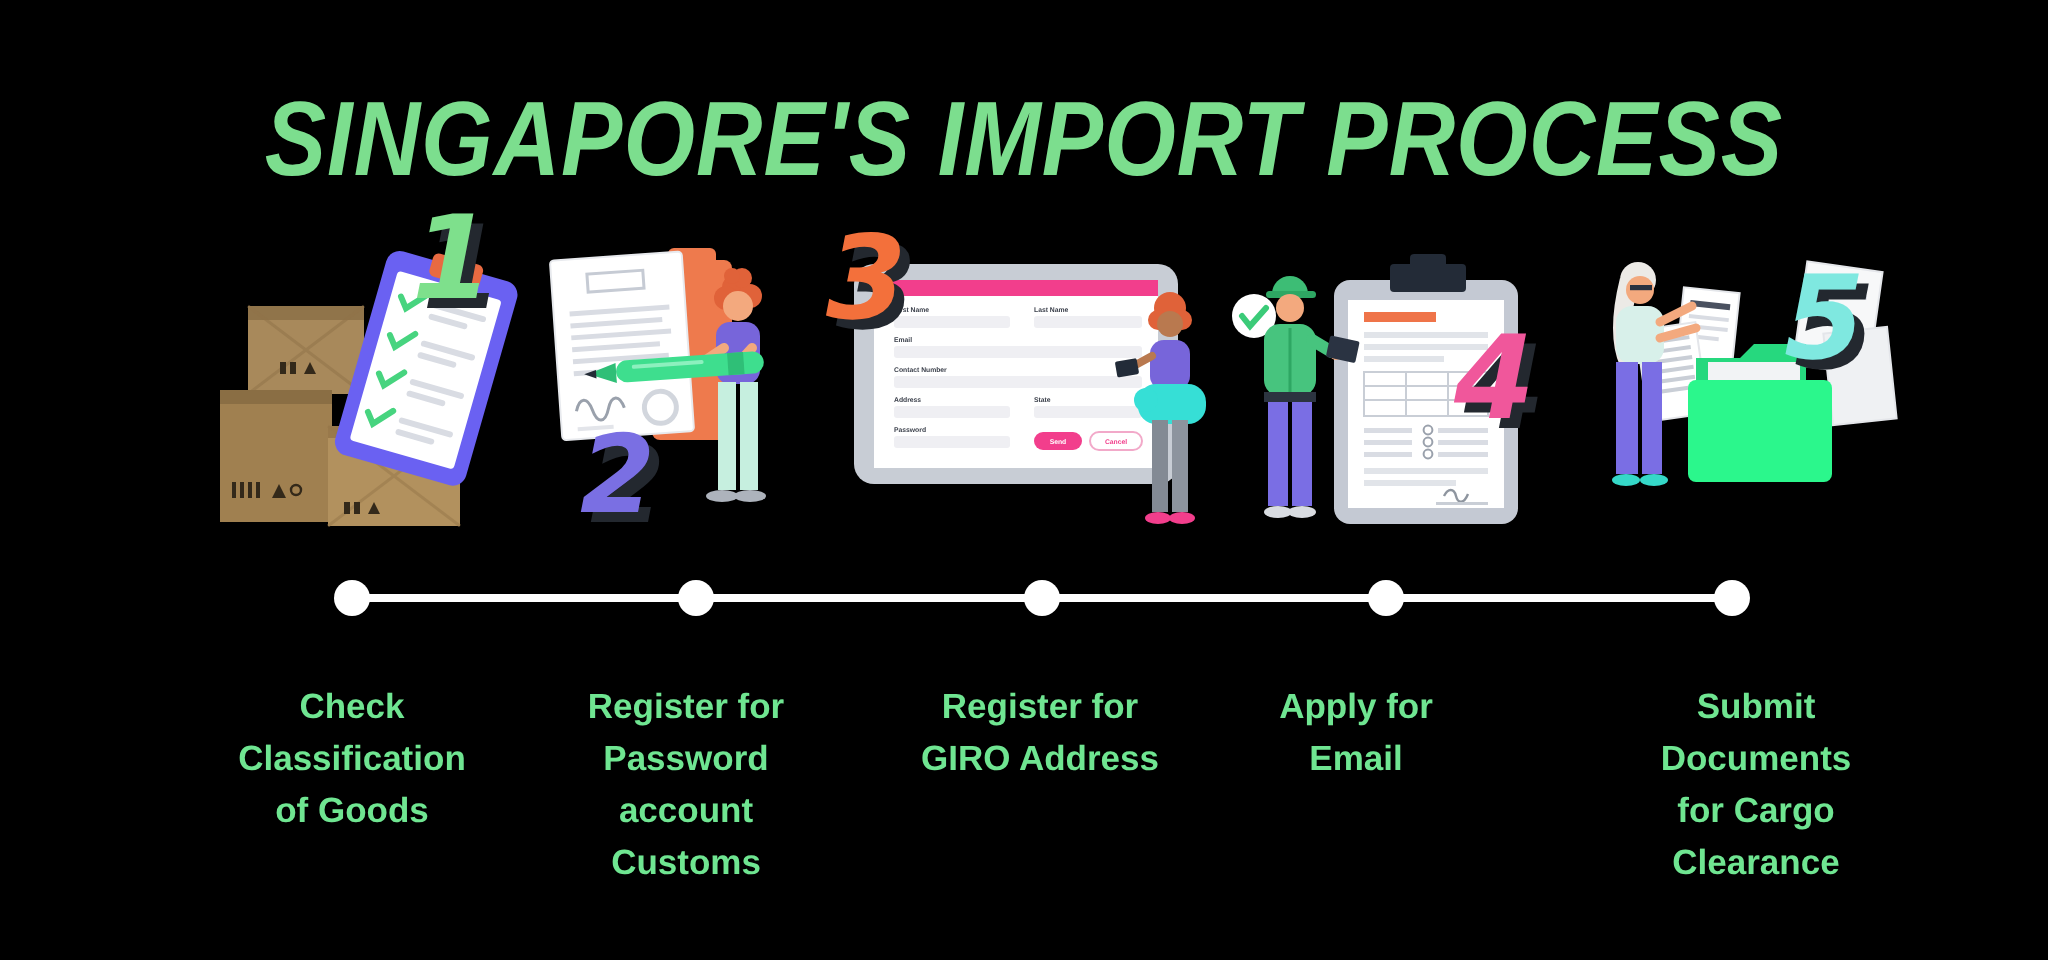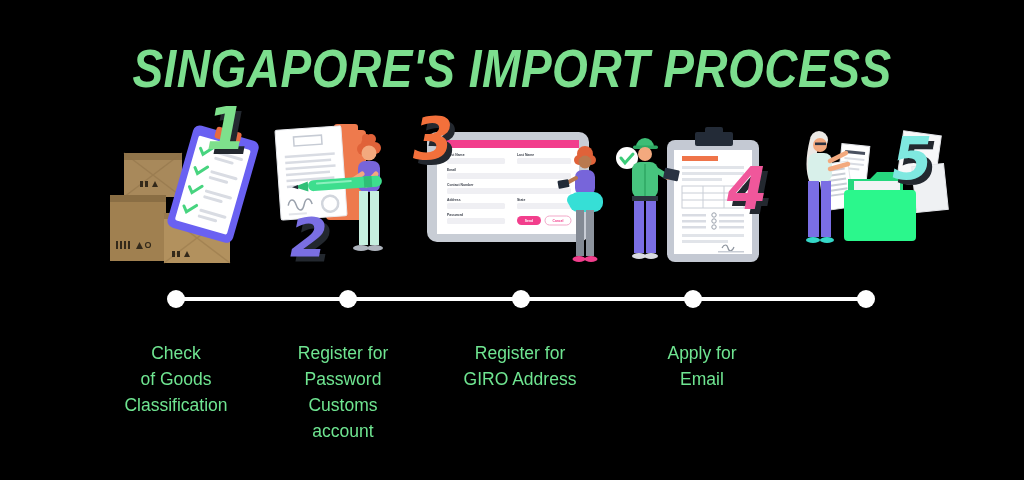--- a/index.html
+++ b/index.html
@@ -8,26 +8,26 @@
   .title{position:absolute;top:38px;left:0;width:100%;text-align:center;
          font-style:italic;font-weight:bold;font-size:46px;letter-spacing:0.5px;
          transform:scaleY(1.15);transform-origin:top center;}
   .illo{position:absolute;}
   .illo svg{display:block;width:100%;height:100%;}
   .step-num{position:absolute;font-family:"DejaVu Sans",sans-serif;font-weight:bold;
             font-style:italic;font-size:58px;line-height:1;letter-spacing:-2px;
             text-shadow:5px 5px 0 #23282F;z-index:5;}
   .tl-line{position:absolute;top:297px;left:176px;width:690px;height:4px;border-radius:2px;}
   .tl-dot{position:absolute;top:290px;width:18px;height:18px;border-radius:50%;}
-  .step-label{position:absolute;top:340px;text-align:center;font-weight:normal;
+  .step-label{position:absolute;top:340px;text-align:center;font-weight:bold;
               font-size:17.5px;line-height:26px;}
   .lbl1{left:96px;width:160px;}
   .lbl2{left:263px;width:160px;}
   .lbl3{left:434px;width:172px;}
-  .lbl4{left:612px;width:180px;}
+  .lbl4{left:588px;width:180px;}
   .lbl5{left:798px;width:160px;}
   .form-label{font-size:3.4px;font-weight:bold;fill:#3A3F4A;}
   .btn-text{font-size:3.4px;font-weight:bold;}
 </style>
 </head>
 <body>
 
 <div class="stage" style="background: rgb(0, 0, 0);">
 
   <div class="title" style="color: rgb(124, 222, 142);">SINGAPORE'S IMPORT PROCESS</div>
@@ -294,31 +294,37 @@
 
   <div class="tl-line" style="background: rgb(255, 255, 255);"></div>
   <div class="tl-dot" style="left: 167px; background: rgb(255, 255, 255);"></div>
   <div class="tl-dot" style="left: 339px; background: rgb(255, 255, 255);"></div>
   <div class="tl-dot" style="left: 512px; background: rgb(255, 255, 255);"></div>
   <div class="tl-dot" style="left: 684px; background: rgb(255, 255, 255);"></div>
   <div class="tl-dot" style="left: 857px; background: rgb(255, 255, 255);"></div>
 
   <div class="step-label lbl1" style="color: rgb(111, 229, 145);">
     <div>Check</div>
+    <div>Classification</div>
     <div>of Goods</div>
-    <div>Classification</div>
   </div>
   <div class="step-label lbl2" style="color: rgb(111, 229, 145);">
     <div>Register for</div>
     <div>Password</div>
+    <div>account</div>
     <div>Customs</div>
-    <div>account</div>
   </div>
   <div class="step-label lbl3" style="color: rgb(111, 229, 145);">
     <div>Register for</div>
     <div>GIRO Address</div>
   </div>
   <div class="step-label lbl4" style="color: rgb(111, 229, 145);">
     <div>Apply for</div>
     <div>Email</div>
   </div>
+  <div class="step-label lbl5" style="color: rgb(111, 229, 145);">
+    <div>Submit</div>
+    <div>Documents</div>
+    <div>for Cargo</div>
+    <div>Clearance</div>
+  </div>
 
 </div>
 
 </body></html>

